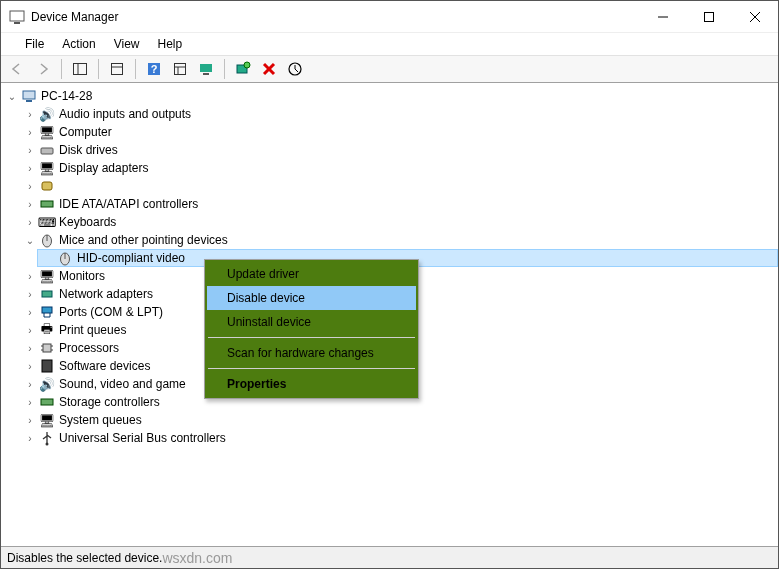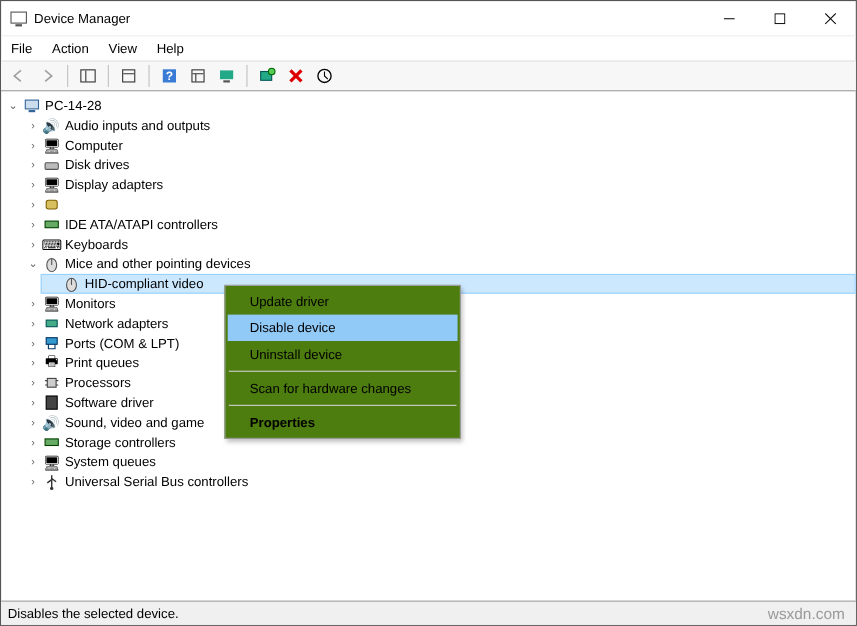--- a/index.html
+++ b/index.html
@@ -3,40 +3,40 @@
 <meta charset="utf-8">
 <style>
   * { box-sizing: border-box; }
   html, body { margin: 0; padding: 0; font-family: "Segoe UI", Tahoma, sans-serif; font-size: 12px; background: #fff; color: #000; }
   .window { width: 779px; height: 569px; border: 1px solid #555; display: flex; flex-direction: column; background: #fff; position: relative; }
   .titlebar { height: 32px; display: flex; align-items: center; padding-left: 8px; border-bottom: 1px solid #eee; }
   .titlebar .icon { width: 16px; height: 16px; margin-right: 6px; display: flex; align-items: center; justify-content: center; }
   .titlebar .title { flex: 1; font-size: 12px; }
   .winbtns { display: flex; height: 100%; }
   .winbtn { width: 46px; display: flex; align-items: center; justify-content: center; font-family: "Segoe UI Symbol", sans-serif; font-size: 11px; }
-  .menubar { height: 22px; display: flex; align-items: center; padding-left: 1px; gap: 2px; }
+  .menubar { height: 22px; display: flex; align-items: center; padding-left: 16px; gap: 2px; }
   .menuitem { padding: 2px 8px; }
   .toolbar { height: 28px; border-top: 1px solid #e2e2e2; border-bottom: 1px solid #a0a0a0; display: flex; align-items: center; padding: 0 4px; gap: 2px; background: #f7f7f7; }
   .tbtn { width: 24px; height: 23px; display: flex; align-items: center; justify-content: center; border: 1px solid transparent; }
   .tbtn.disabled { opacity: 0.35; }
   .tsep { width: 1px; height: 20px; background: #c0c0c0; margin: 0 4px; }
   .content { flex: 1; overflow: auto; padding: 4px 0; position: relative; }
   .tree { list-style: none; margin: 0; padding: 0; }
   .tree ul { list-style: none; margin: 0; padding: 0 0 0 18px; }
   .row { display: flex; align-items: center; height: 18px; padding-left: 4px; white-space: nowrap; }
   .exp { width: 14px; height: 14px; display: flex; align-items: center; justify-content: center; font-size: 10px; color: #666; user-select: none; }
   .ic { width: 16px; height: 16px; margin: 0 4px 0 2px; display: flex; align-items: center; justify-content: center; font-size: 13px; }
   .row.selected { background: #cce8ff; border: 1px solid #99d1ff; height: 18px; padding-left: 3px; }
   .row.selected .lbl { }
   .ctxmenu { position: absolute; background: #4d7c0f; border: 1px solid #a0a0a0; box-shadow: 2px 3px 4px rgba(0,0,0,0.25); padding: 2px; min-width: 215px; }
   .ctxitem { padding: 5px 18px 5px 20px; font-size: 12px; }
   .ctxitem.highlighted { background: #91c9f7; }
   .ctxitem.bold { font-weight: 600; }
   .ctxsep { height: 1px; background: #d0d0d0; margin: 3px 1px; }
-  .statusbar { height: 22px; border-top: 1px solid #a0a0a0; display: flex; align-items: center; padding: 0 6px; font-size: 12px; background: #f0f0f0; justify-content: space-between; }
+  .statusbar { height: 22px; border-top: 1px solid #a0a0a0; display: flex; align-items: center; padding: 0 6px; font-size: 12px; background: #f0f0f0; }
   .watermark { font-size: 14px; color: #999; padding-right: 4px; }
   svg { display: block; }
 </style>
 </head>
 <body>
 
 <div class="window">
 
   <div class="titlebar">
     <span class="icon">
@@ -292,21 +292,21 @@
               </div>
             </li>
           <li>
               <div class="row">
                 <span class="exp">›</span>
                 <span class="ic">
                   <svg width="16" height="16">
                     <rect x="3" y="2" width="10" height="12" fill="#444" stroke="#000"></rect>
                   </svg>
                 </span>
-                <span class="lbl">Software driver</span>
+                <span class="lbl">Software devices</span>
               </div>
             </li>
           <li>
               <div class="row">
                 <span class="exp">›</span>
                 <span class="ic">🔊</span>
                 <span class="lbl">Sound, video and game</span>
               </div>
             </li>
           <li>

